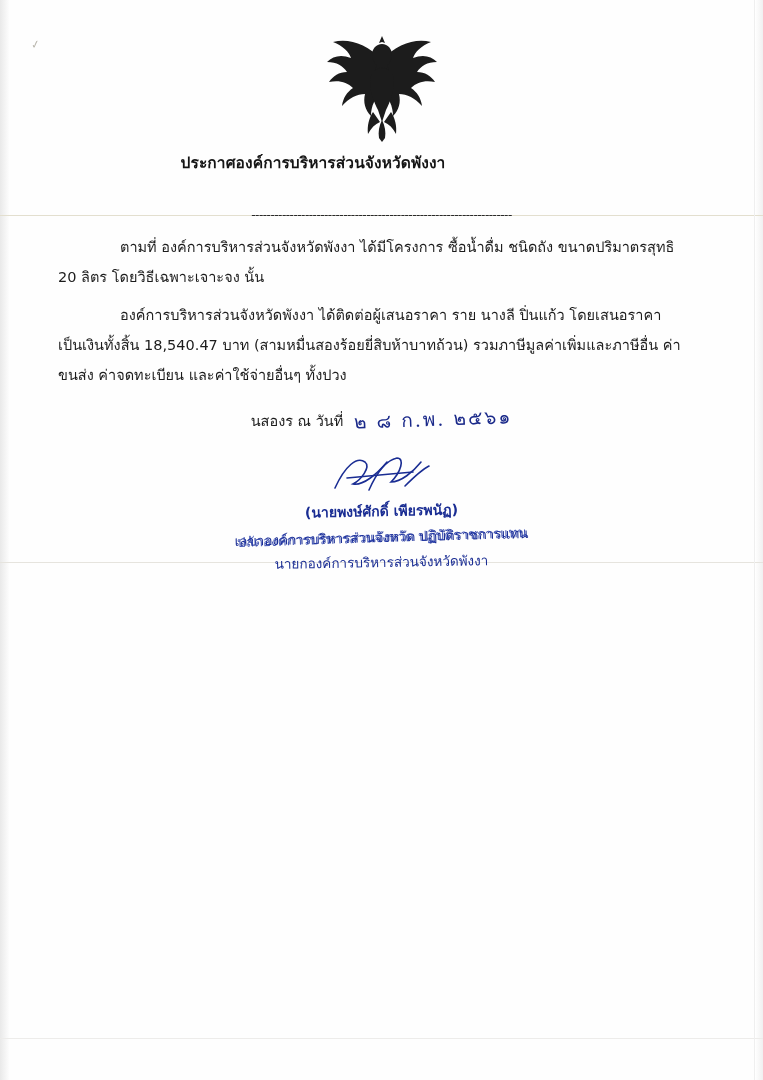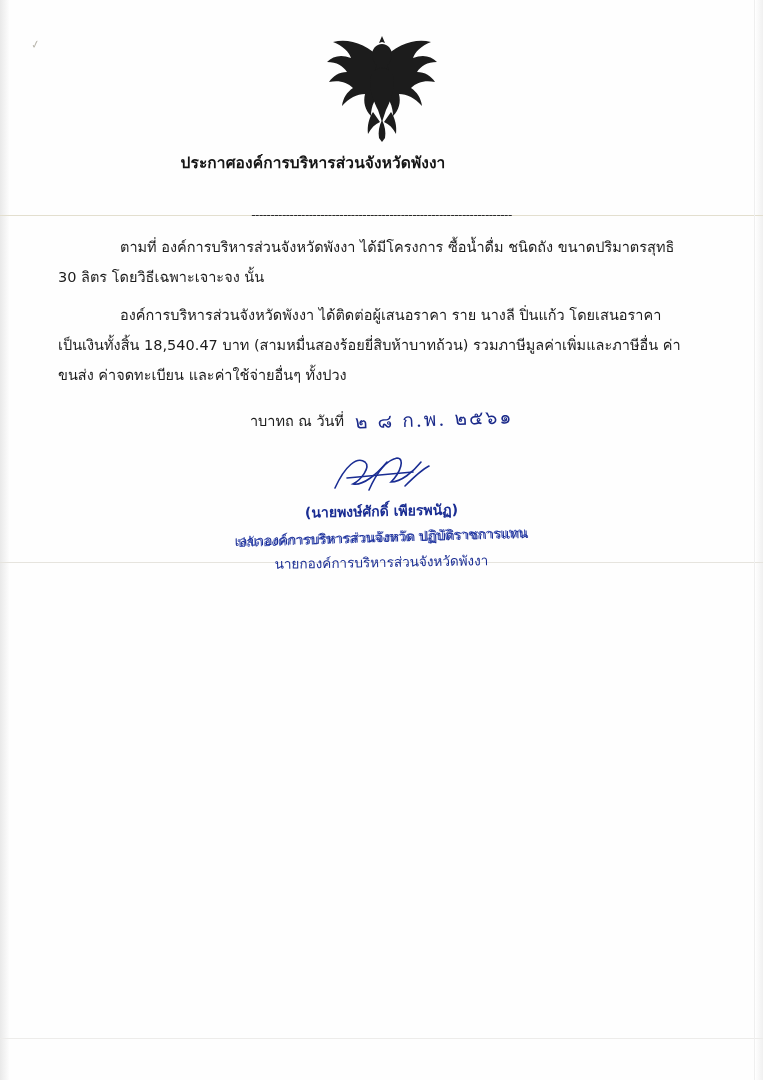--- a/index.html
+++ b/index.html
@@ -220,26 +220,26 @@
 
         <path d="M59 6 L62 13 L59 12 L56 13 Z"></path>
       </g>
     </svg>
   </div>
 
   <div class="doc-header" id="org-title">ประกาศองค์การบริหารส่วนจังหวัดพังงา</div>
   <div id="divider-dashes">--------------------------------------------------------------------</div>
 
   <div id="body-text">
-    <p class="para p1">ตามที่ องค์การบริหารส่วนจังหวัดพังงา ได้มีโครงการ ซื้อน้ำดื่ม ชนิดถัง ขนาดปริมาตรสุทธิ 30 ลิตร โดยวิธีเฉพาะเจาะจง  นั้น</p>
+    <p class="para p1">ตามที่ องค์การบริหารส่วนจังหวัดพังงา ได้มีโครงการ ซื้อน้ำดื่ม ชนิดถัง ขนาดปริมาตรสุทธิ 20 ลิตร โดยวิธีเฉพาะเจาะจง  นั้น</p>
     <p class="para p2">องค์การบริหารส่วนจังหวัดพังงา ได้ติดต่อผู้เสนอราคา ราย นางลี ปิ่นแก้ว โดยเสนอราคา เป็นเงินทั้งสิ้น 18,540.47 บาท (สามหมื่นสองร้อยยี่สิบห้าบาทถ้วน) รวมภาษีมูลค่าเพิ่มและภาษีอื่น ค่าขนส่ง ค่าจดทะเบียน และค่าใช้จ่ายอื่นๆ ทั้งปวง</p>
   </div>
 
   <div id="date-line">
-    <span>าบาทถ ณ วันที่</span>
+    <span>นสองร ณ วันที่</span>
     <span class="handwritten-date">๒ ๘ ก.พ. ๒๕๖๑</span>
   </div>
 
   <div id="signature-block">
     <div id="signature-mark">
       <svg viewBox="0 0 130 46" width="130" height="46" xmlns="http://www.w3.org/2000/svg">
         <g fill="none" stroke="#1a2d93" stroke-width="1.6" stroke-linecap="round">
           <path d="M18 36 C28 14 40 4 48 10 C54 15 44 28 36 32 C46 34 60 22 70 10"></path>
           <path d="M52 38 C60 20 70 8 80 6 C88 6 84 20 74 30 C84 30 96 20 104 10"></path>
           <path d="M30 26 C50 24 74 22 96 20"></path>

